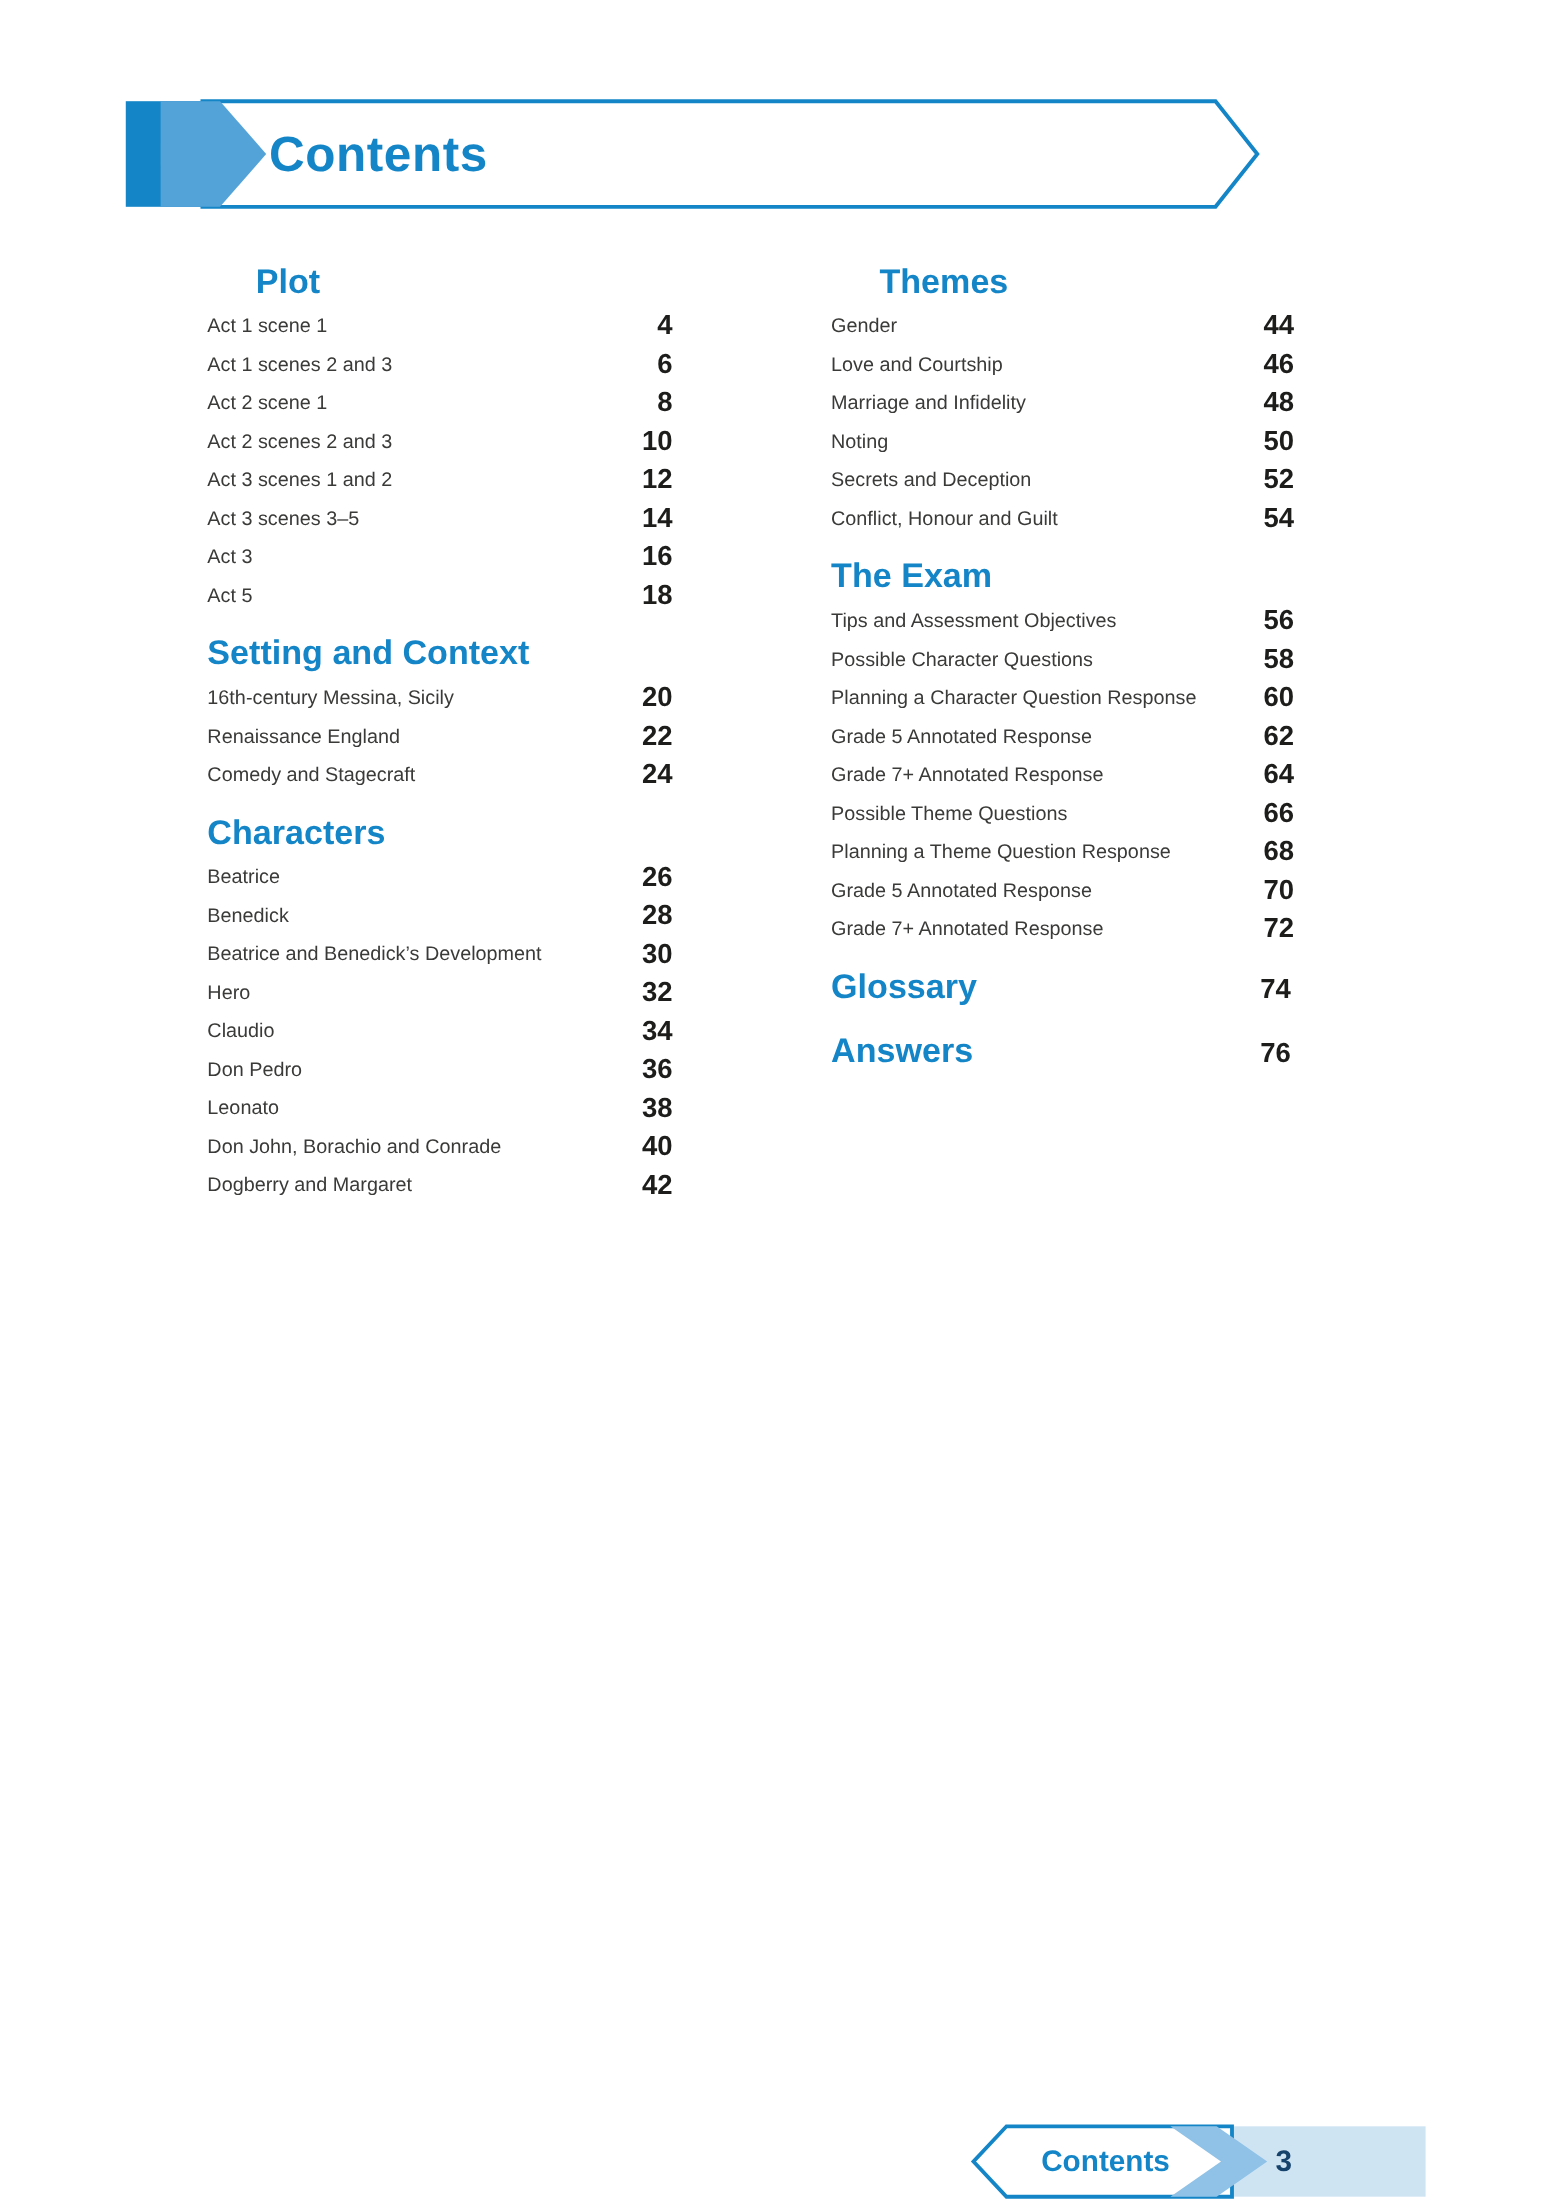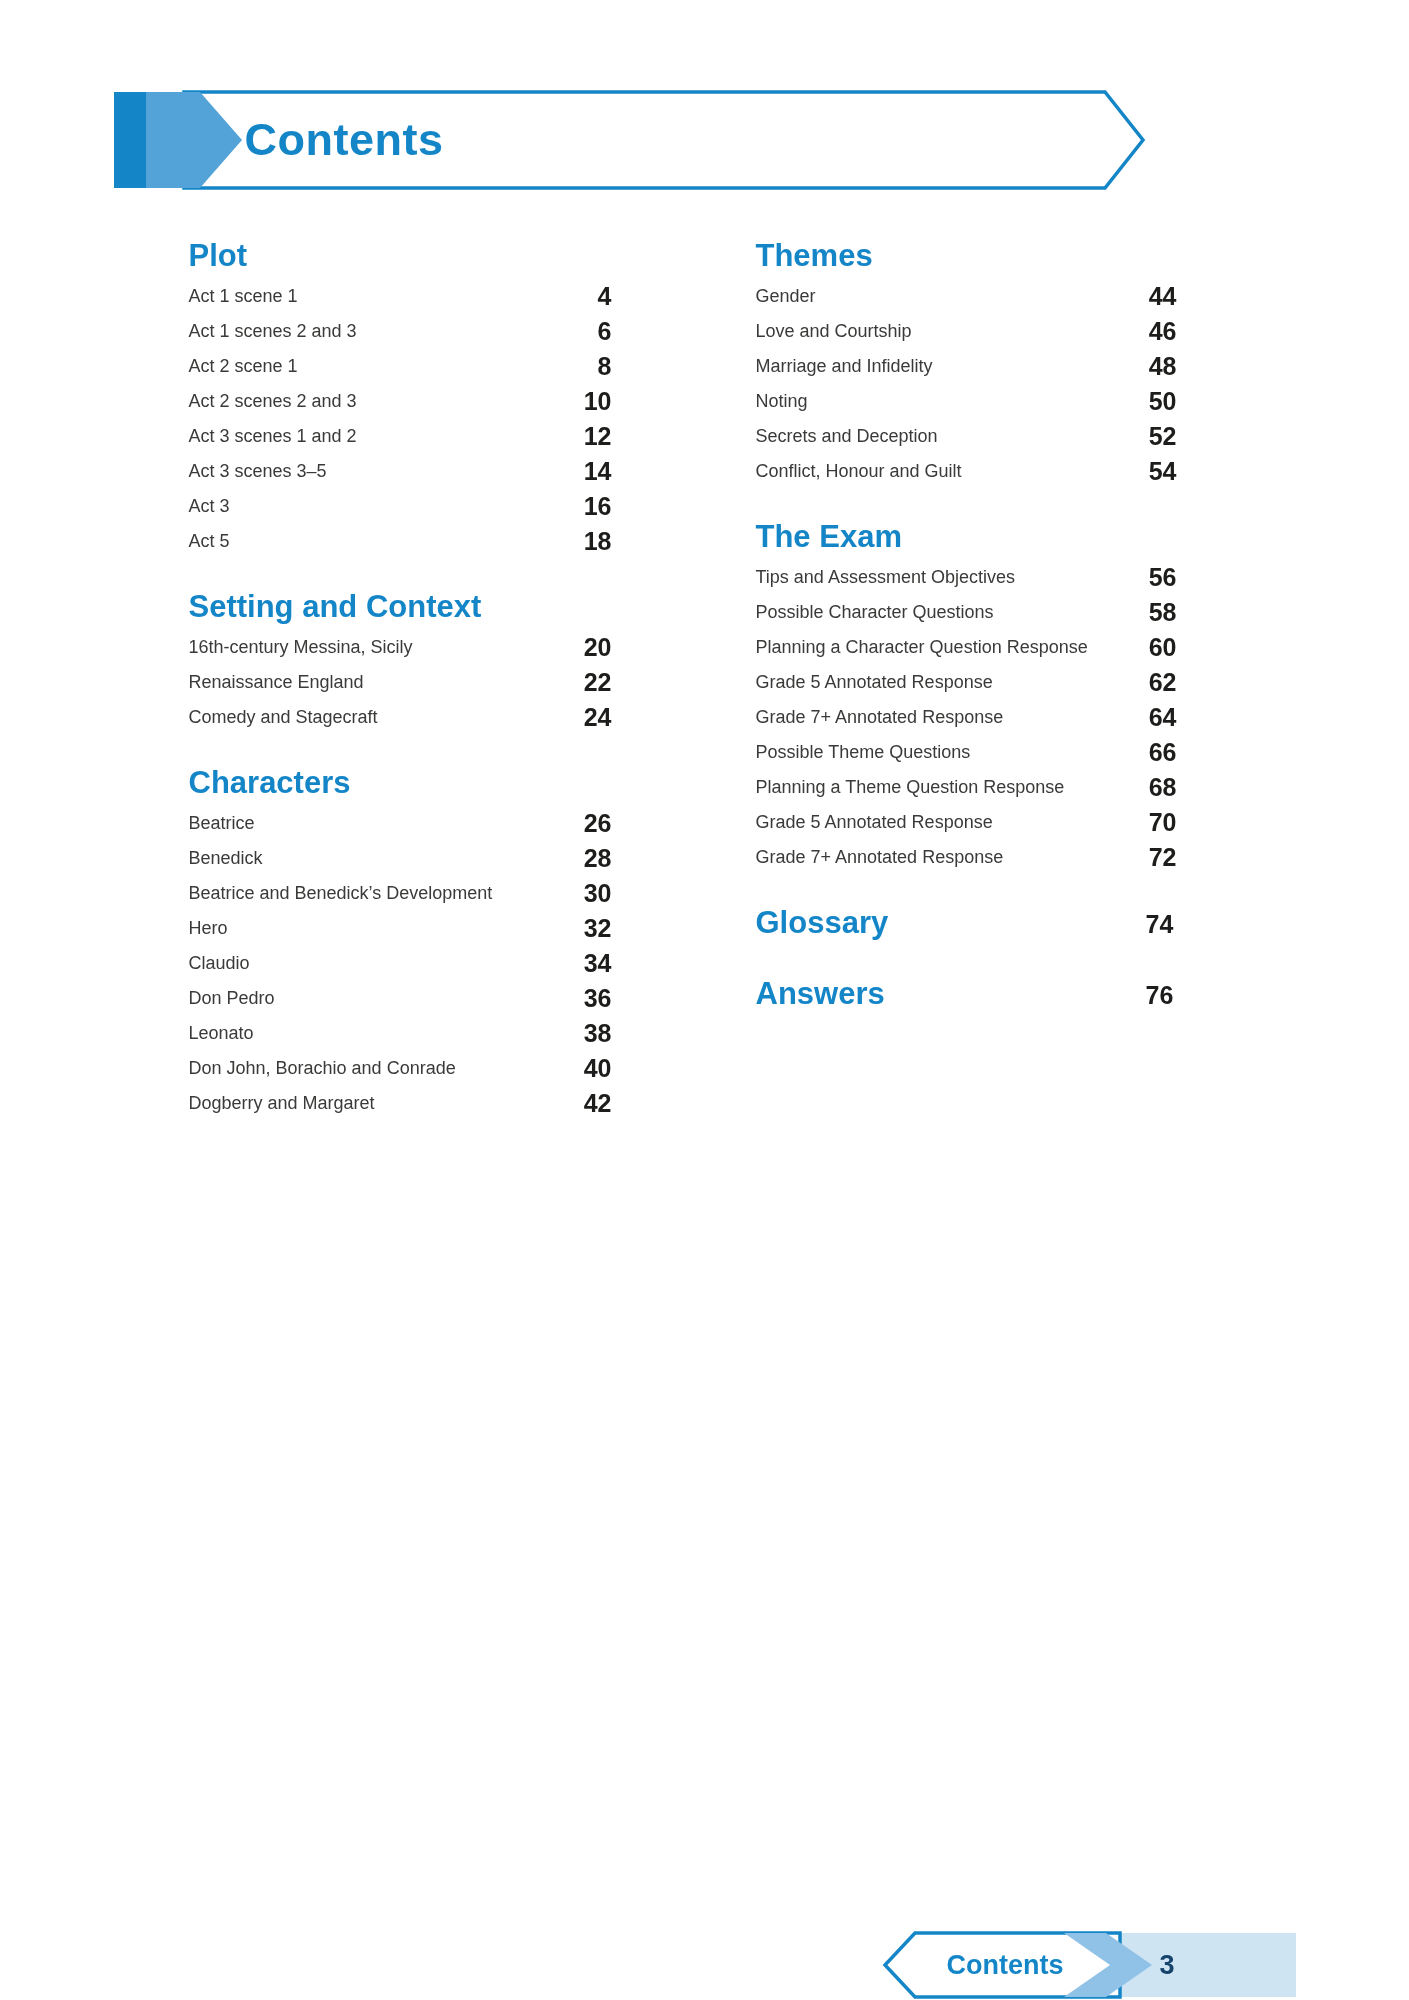--- a/index.html
+++ b/index.html
@@ -53,23 +53,23 @@
     display:flex;
     justify-content:space-between;
     align-items:baseline;
     margin-bottom:3px;
   }
   .section-heading{
     font-size:31px;
     line-height:40px;
     font-weight:bold;
     color:var(--accent);
-    margin-top:28px;
-  }
-  .col .toc-section:first-child .section-heading{margin-top:0;}
+    margin-top:15px;
+  }
+  .col .toc-section:first-child .section-heading{margin-top:0;margin-left:44px;}
 
   .toc-row{
     display:flex;
     justify-content:space-between;
     align-items:flex-end;
   }
   .toc-label{
     font-size:18px;
     line-height:30px;
     padding:2px 0 3px;

